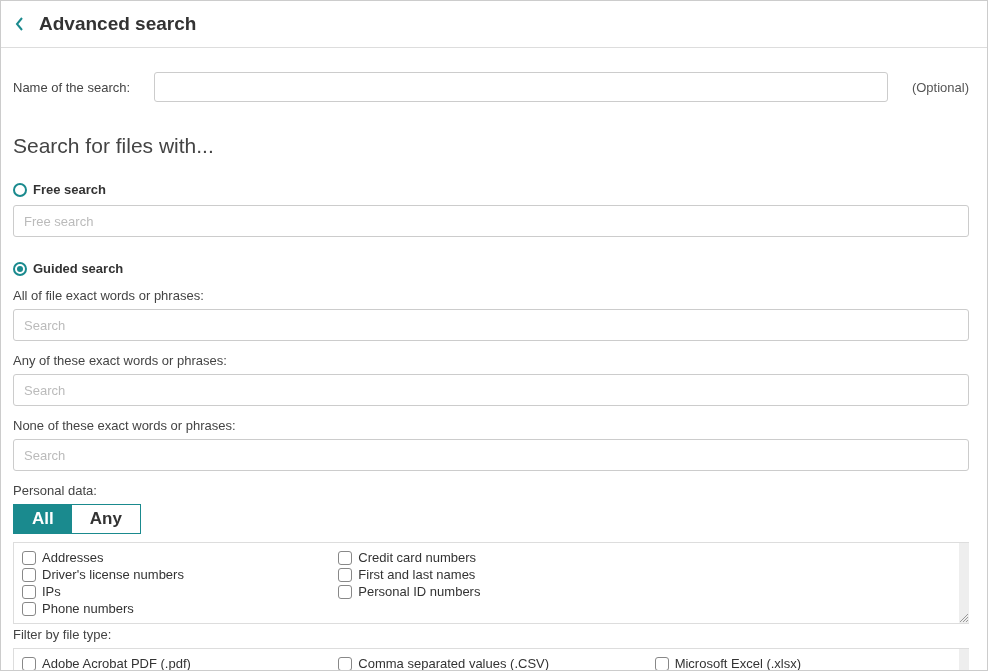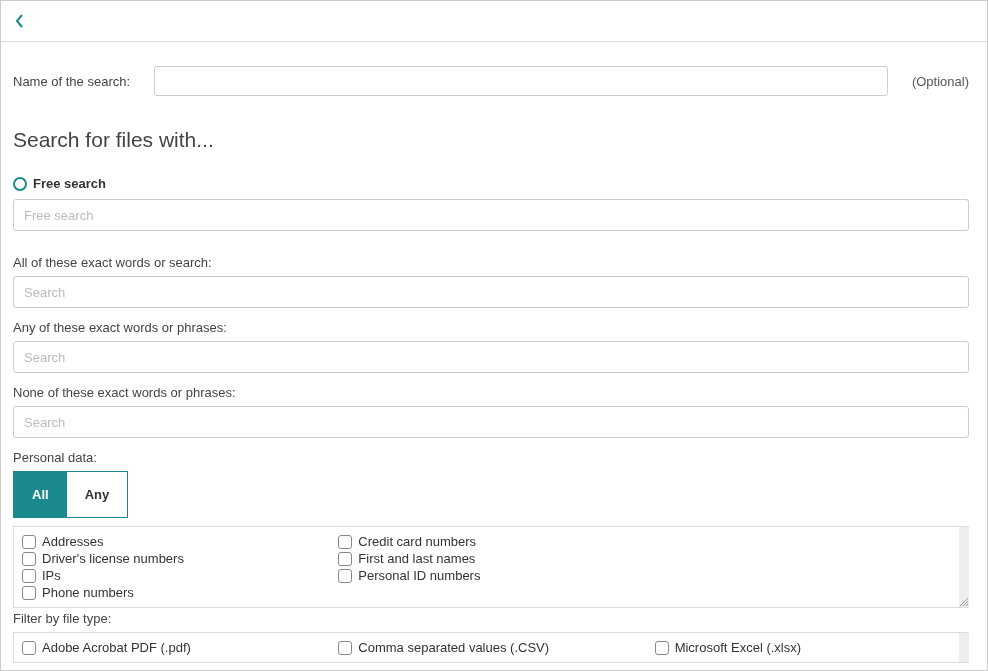--- a/index.html
+++ b/index.html
@@ -90,22 +90,22 @@
 .free-input-wrap { margin-bottom: 24px; margin-left: 0; }
 .field-label { font-size: 13px; color: #444; margin: 12px 0 6px 0; }
 .toggle-group {
   display: inline-flex;
   border: 1px solid #1a8a8e;
   border-radius: 0;
   overflow: hidden;
   margin-bottom: 8px;
 }
 .toggle-btn {
-  padding: 15px 18px;
-  font-size: 13px;
+  padding: 4px 18px;
+  font-size: 17px;
   font-weight: 600;
   cursor: pointer;
   background: #fff;
   color: #333;
   border: none;
 }
 .toggle-btn.active { background: #1a8a8e; color: #fff; }
 .checkbox-area {
   border: 1px solid #ddd;
   border-right: none;
@@ -156,20 +156,21 @@
 </style>
 </head>
 <body>
 
 <div class="header">
   <div class="back-chevron">
     <svg viewBox="0 0 10 16" width="10" height="16">
         <path d="M7 2 L2 8 L7 14" stroke="#1a8a8e" stroke-width="2" fill="none"></path>
       </svg>
   </div>
+  <div class="page-title">Advanced search</div>
 </div>
 
 <div class="content">
 
   <div class="name-row">
     <span class="name-label">Name of the search:</span>
     <input class="name-input" type="text" value="" style="">
     <span class="optional">(Optional)</span>
   </div>
 
@@ -178,22 +179,28 @@
   
   <div class="radio-row">
     <div class="radio-outer"></div>
     <span class="radio-label">Free search</span>
   </div>
   <div class="free-input-wrap">
     <input class="text-input disabled" type="text" placeholder="Free search" style="">
   </div>
 
   
-
-  <div class="field-label">All of these exact words or search:</div>
+  <div class="radio-row">
+    <div class="radio-outer">
+      <div class="radio-inner"></div>
+    </div>
+    <span class="radio-label">Guided search</span>
+  </div>
+
+  <div class="field-label">All of file exact words or phrases:</div>
   <input class="text-input" type="text" placeholder="Search" style="">
 
   <div class="field-label">Any of these exact words or phrases:</div>
   <input class="text-input" type="text" placeholder="Search" style="">
 
   <div class="field-label">None of these exact words or phrases:</div>
   <input class="text-input" type="text" placeholder="Search" style="">
 
   <div class="field-label">Personal data:</div>
   <div class="toggle-group">

